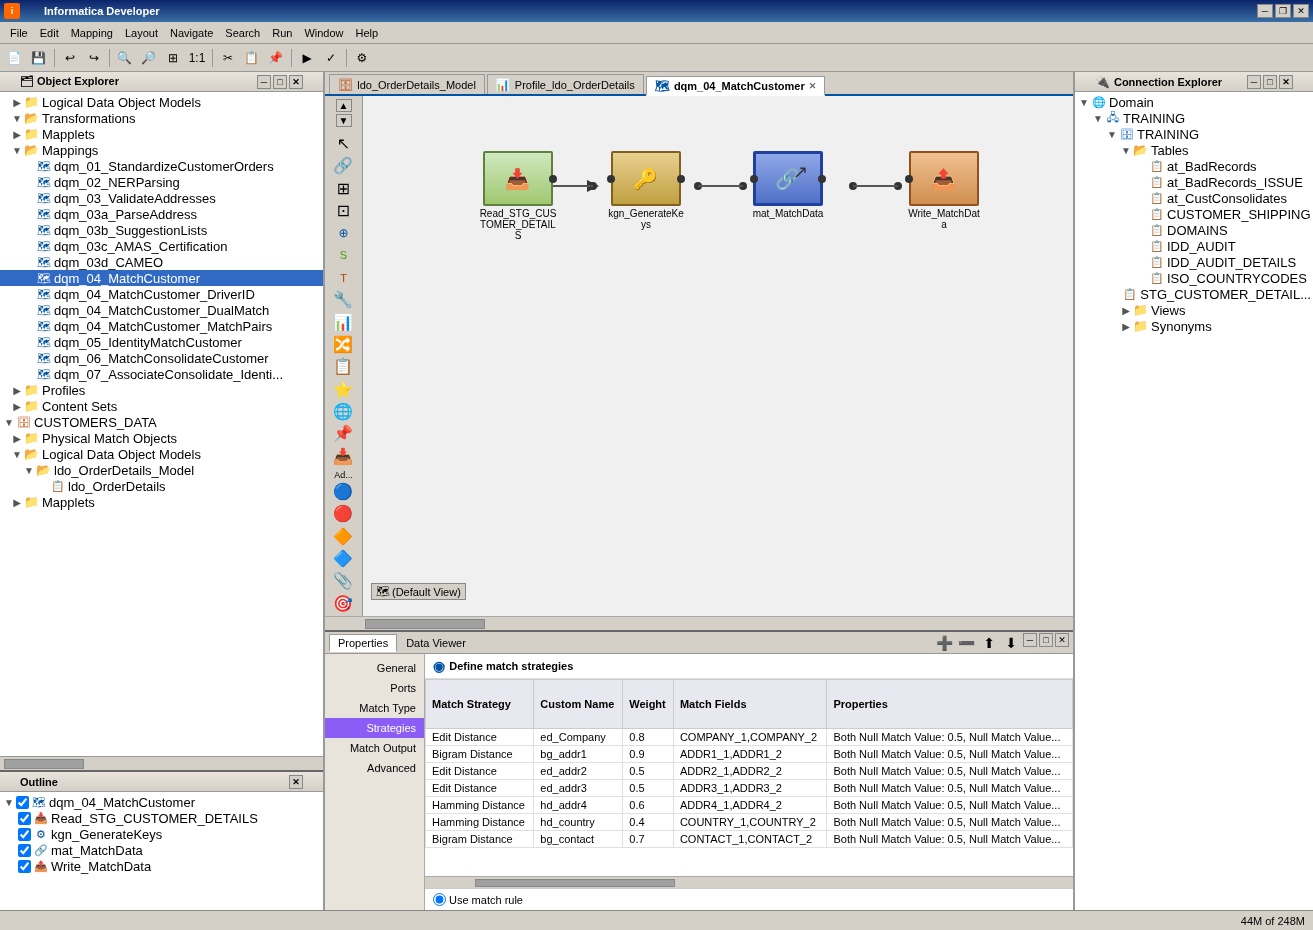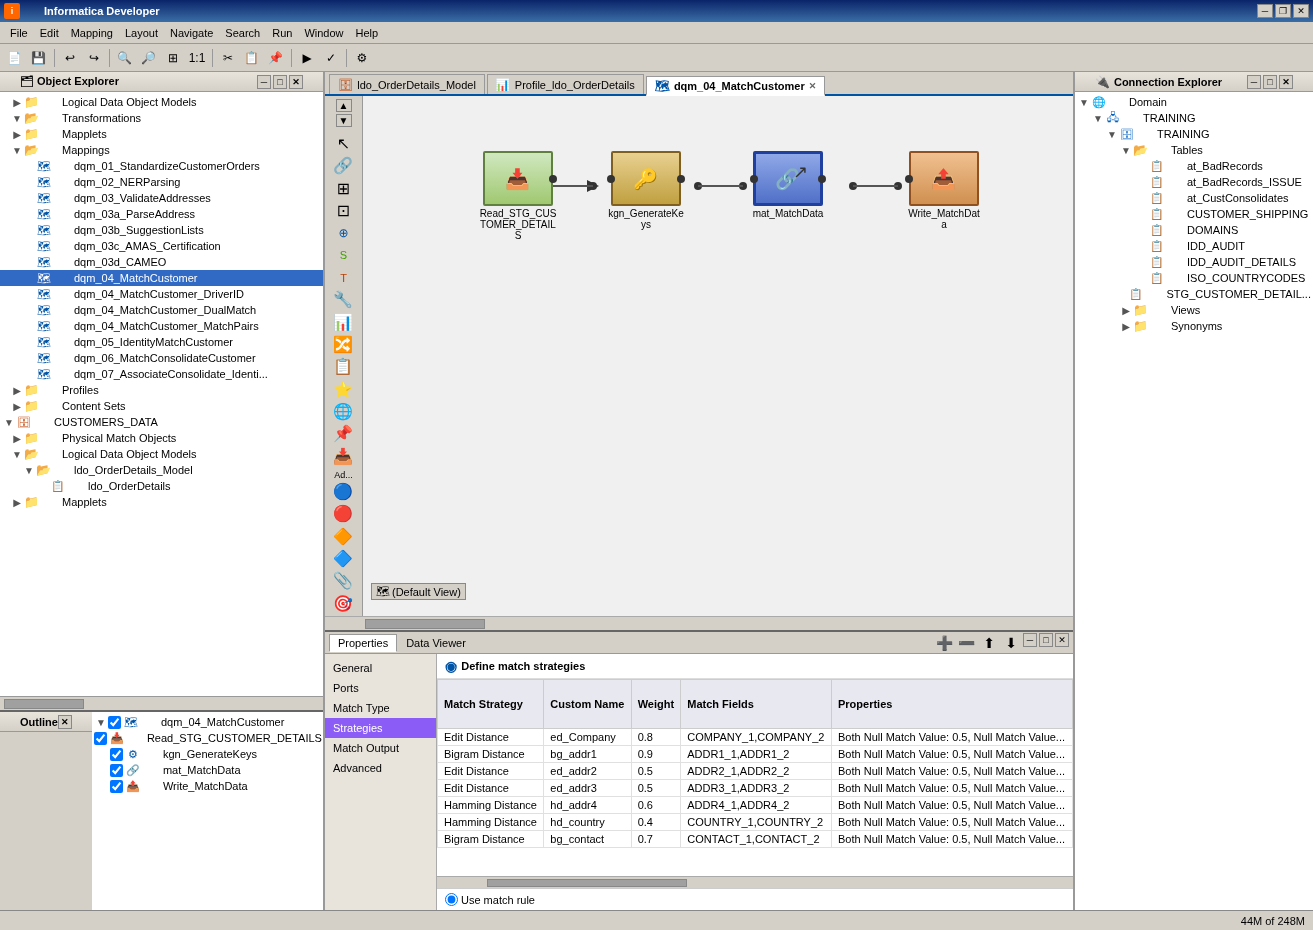--- a/index.html
+++ b/index.html
@@ -83,21 +83,21 @@
       align-items: center;
       padding: 1px 2px;
       white-space: nowrap;
       cursor: pointer;
       height: 16px;
     }
     .tree-item.selected { background: #316ac5; color: white; }
     .tree-indent { display: inline-block; }
     .tree-toggle { width: 14px; display: inline-flex; align-items: center; justify-content: center; font-size: 10px; color: #555; flex-shrink: 0; }
     .tree-icon { width: 16px; height: 16px; display: inline-flex; align-items: center; justify-content: center; margin-right: 2px; flex-shrink: 0; }
-    .tree-label { font-size: 11px; margin-left: 20px; }
+    .tree-label { font-size: 13px; }
 
     
     .icon-folder { color: #f0c040; font-size: 12px; }
 
     
     .hscroll-area {
       height: 14px;
       background: #d4d0c8;
       border-top: 1px solid #999;
       display: flex;
@@ -294,24 +294,25 @@
     .props-controls { margin-left: auto; display: flex; gap: 2px; }
 
     .props-content {
       display: flex;
       flex: 1;
       min-height: 0;
       overflow: hidden;
     }
 
     .props-left-nav {
-      width: 112px;
+      width: 100px;
       background: #e8e4dc;
       border-right: 1px solid #aaa;
       padding: 4px 0;
+      text-align: right;
     }
     .props-nav-item {
       padding: 4px 8px;
       cursor: pointer;
       font-size: 11px;
       white-space: nowrap;
     }
     .props-nav-item.active { background: #8b5cf6; color: white; }
 
     .props-main {
@@ -407,24 +408,24 @@
       display: flex;
       align-items: center;
       padding: 0 8px;
       font-size: 11px;
       gap: 8px;
     }
     .status-right { margin-left: auto; }
 
     
     .outline-panel {
-      height: 200px;
+      height: 140px;
       border-top: 2px solid #666;
       display: flex;
-      flex-direction: row;
+      flex-direction: column;
     }
 
     
     ::-webkit-scrollbar { width: 12px; height: 12px; }
     ::-webkit-scrollbar-track { background: #d4d0c8; }
     ::-webkit-scrollbar-thumb { background: #a0a0a0; border: 1px solid #888; }
 
     
     .col-blue { color: #0054a6; }
 

